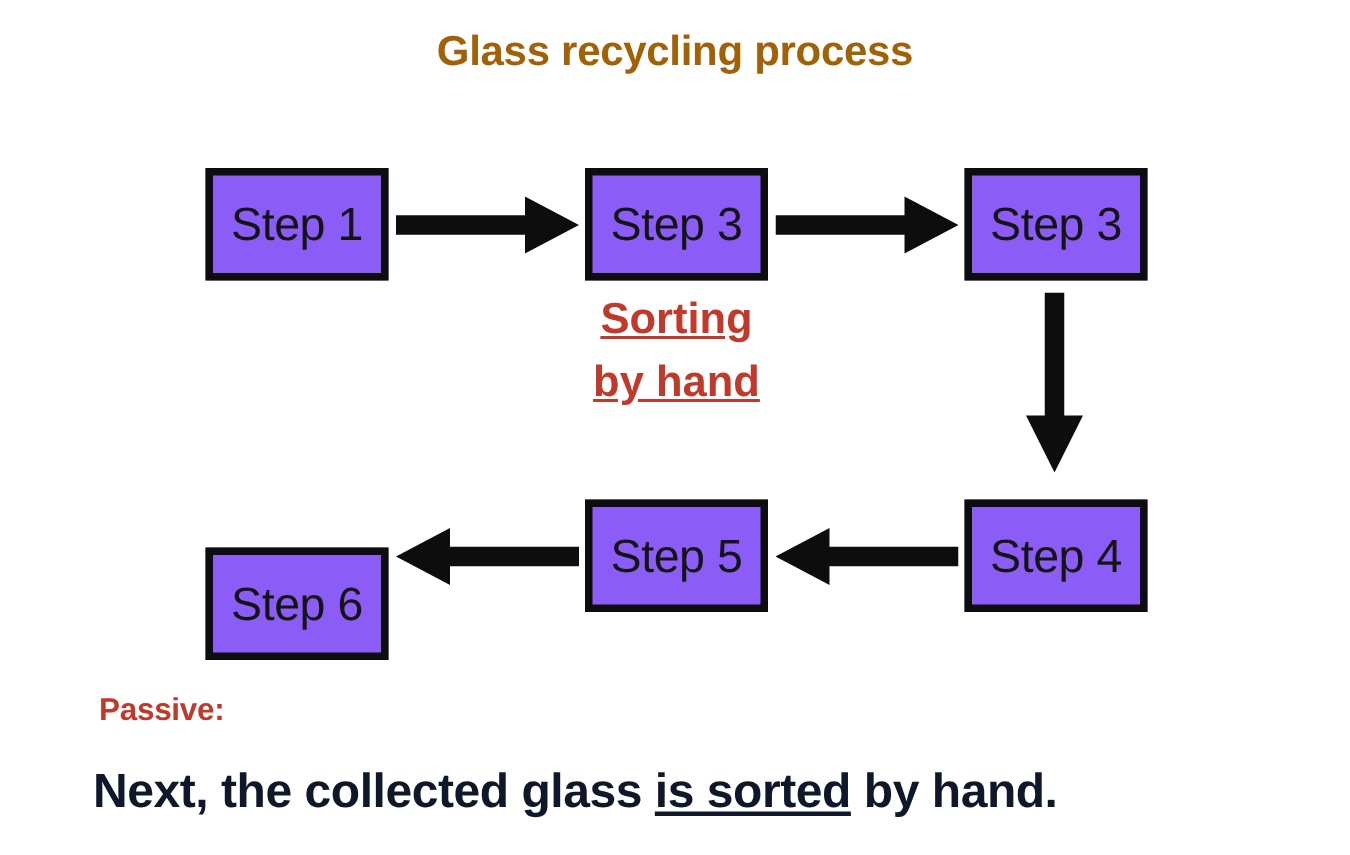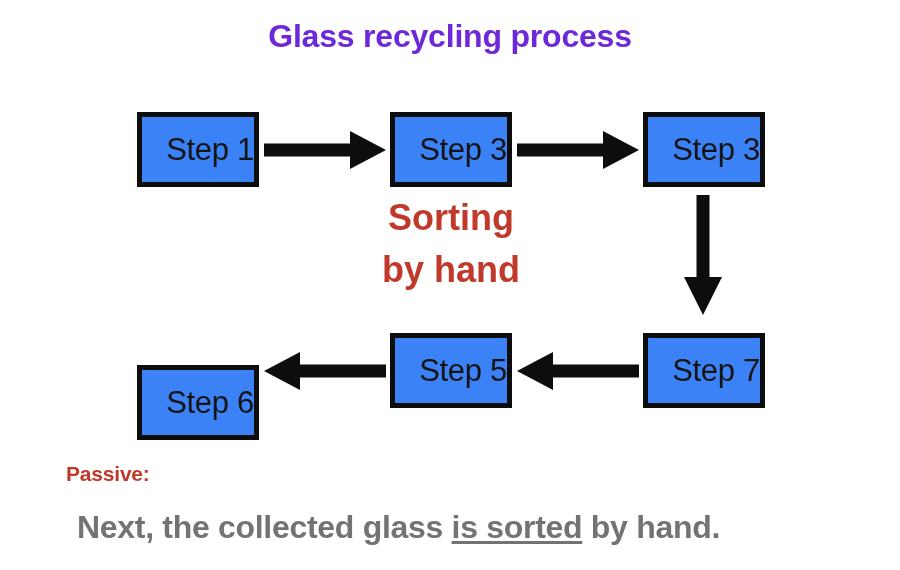--- a/index.html
+++ b/index.html
@@ -16,35 +16,35 @@
     font-family: "Liberation Sans", sans-serif;
   }
 
   
   #title {
     position: absolute;
     left: 0;
     top: 18px;
     width: 900px;
     text-align: center;
-    font-size: 32px;
+    font-size: 28px;
     font-weight: bold;
-    color: #6d28d9;
+    color: #a16207;
     letter-spacing: -0.2px;
   }
 
   
   .step-box {
     position: absolute;
-    background: #3b82f6;
+    background: #8b5cf6;
     border: 5px solid #0d0d0d;
     box-sizing: border-box;
     display: flex;
     align-items: center;
-    justify-content: flex-end;
+    justify-content: center;
   }
   .step-box .step-label {
     font-size: 31px;
     font-weight: normal;
     color: #141414;
     line-height: 1;
     letter-spacing: -0.3px;
     white-space: nowrap;
   }
 
@@ -71,47 +71,47 @@
   #arrow-5-to-6 { left: 264px; top: 351px; width: 122px; height: 40px; }
 
   
   #annotation-sorting {
     position: absolute;
     left: 380px;
     top: 192px;
     width: 142px;
     text-align: center;
     color: #c0392b;
-    font-size: 36px;
+    font-size: 29px;
     font-weight: bold;
     line-height: 1.45;
+    text-decoration: underline;
   }
   #annotation-sorting .ann-line { display: block; white-space: nowrap; }
 
   
   #caption-passive {
     position: absolute;
     left: 66px;
     top: 462px;
     font-size: 21px;
     font-weight: bold;
     color: #c0392b;
     letter-spacing: -0.2px;
     white-space: nowrap;
   }
   #caption-sentence {
     position: absolute;
     left: 62px;
     top: 509px;
     font-size: 32px;
     font-weight: bold;
-    color: #737373;
+    color: #0f172a;
     letter-spacing: -0.3px;
     white-space: nowrap;
-    margin-left: 15px;
   }
   #caption-sentence .underline-part {
     text-decoration: underline;
     text-underline-offset: 3px;
   }
 </style>
 </head>
 <body>
 
 <div id="page">
@@ -128,21 +128,21 @@
     <span class="step-label">Step 3</span>
   </div>
 
   <div class="step-box" id="box-step-6">
     <span class="step-label">Step 6</span>
   </div>
   <div class="step-box" id="box-step-5">
     <span class="step-label">Step 5</span>
   </div>
   <div class="step-box" id="box-step-4">
-    <span class="step-label">Step 7</span>
+    <span class="step-label">Step 4</span>
   </div>
 
   <svg class="arrow" id="arrow-1-to-2" viewBox="0 0 122 40">
     <polygon points="0,13.5 86,13.5 86,1 122,20 86,39 86,26.5 0,26.5" fill="#0d0d0d"></polygon>
   </svg>
 
   <svg class="arrow" id="arrow-2-to-3" viewBox="0 0 122 40">
     <polygon points="0,13.5 86,13.5 86,1 122,20 86,39 86,26.5 0,26.5" fill="#0d0d0d"></polygon>
   </svg>
 

